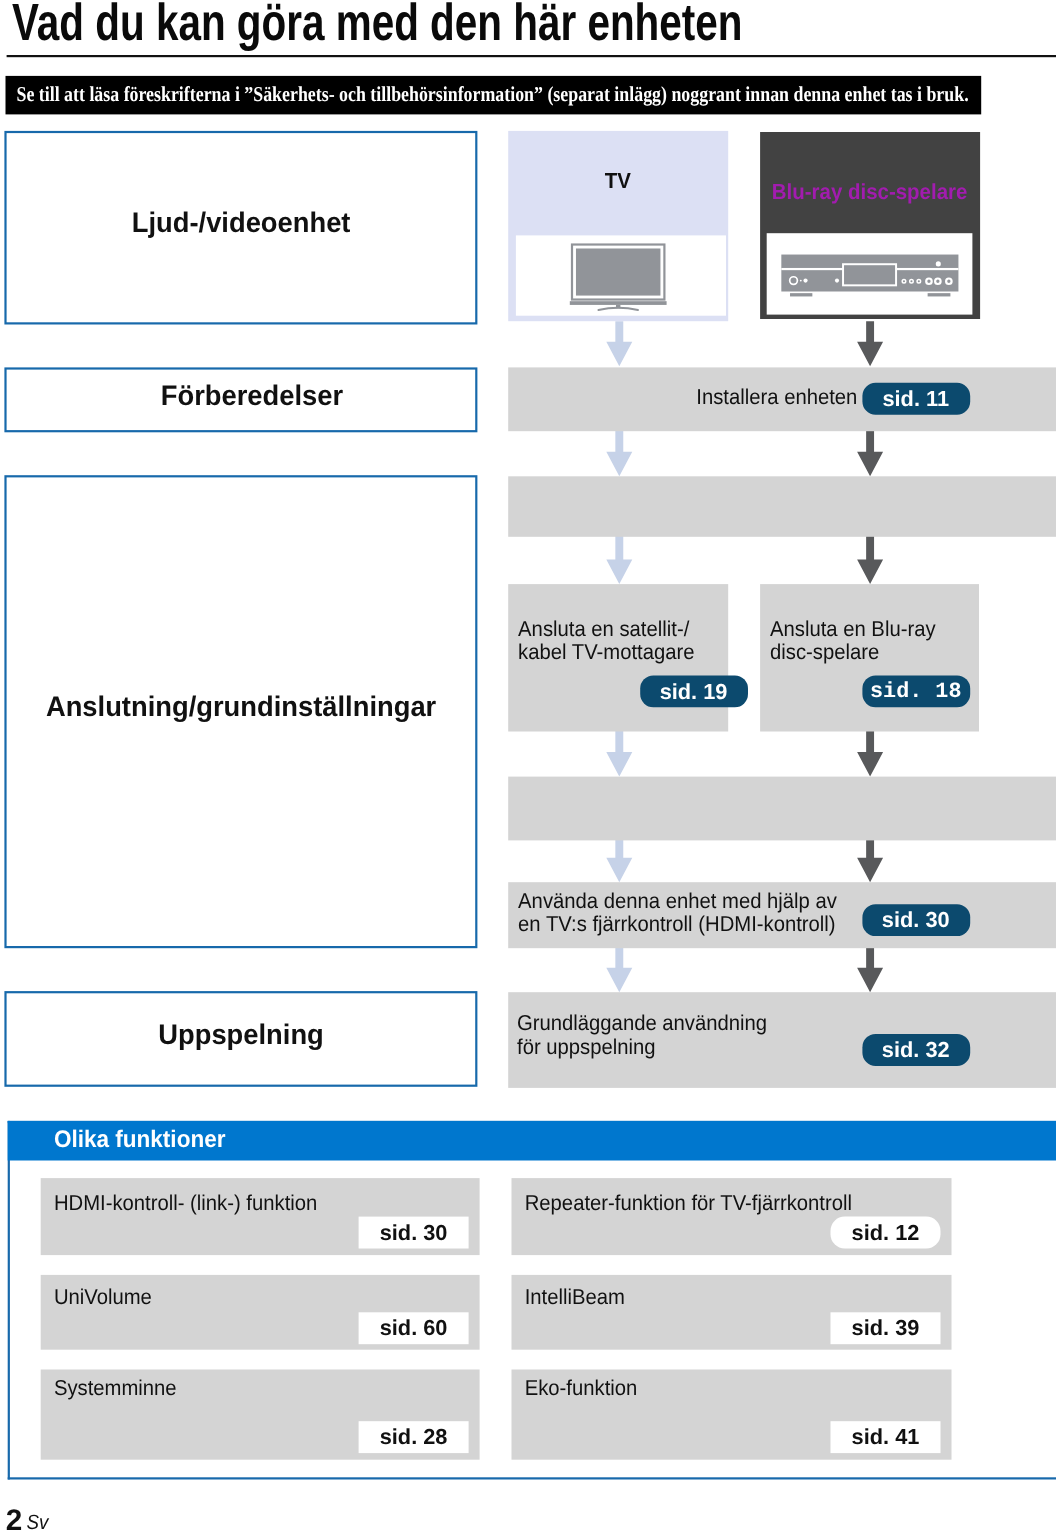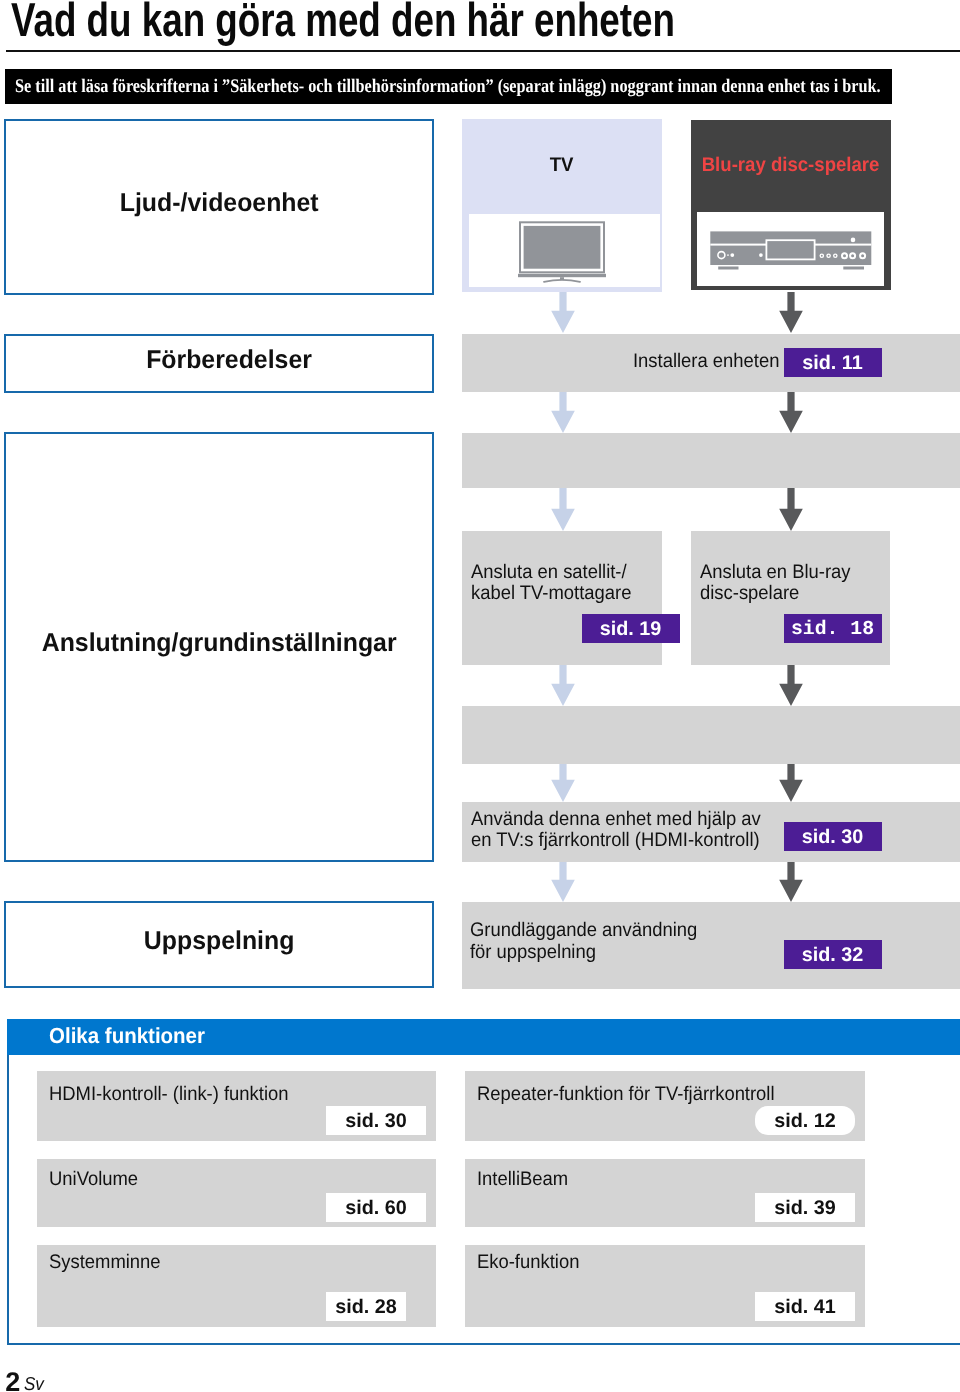--- a/index.html
+++ b/index.html
@@ -43,35 +43,35 @@
   }
 
   
   .grayrow{position:absolute;background:#D4D4D4;}
   .graybox{position:absolute;background:#D4D4D4;}
   .steptext{
     position:absolute;font-size:19.6px;line-height:21.5px;color:#111;
     white-space:pre;transform:scaleX(0.94);transform-origin:left top;
   }
   .badge{
-    position:absolute;background:#4c1d95;color:#fff;font-weight:bold;
-    font-size:19.8px;text-align:center;
+    position:absolute;background:#0c4a6e;color:#fff;font-weight:bold;
+    font-size:19.8px;text-align:center;border-radius:12px;
   }
   .badge span{position:relative;top:4px;display:inline-block;}
 
   
   #tv-panel{position:absolute;left:462px;top:119px;width:200px;height:173px;background:#DCE0F4;}
   #tv-inner{position:absolute;left:469px;top:214px;width:191px;height:73px;background:#fff;}
   #tv-label{position:absolute;left:462px;top:155px;width:200px;text-align:center;
             font-weight:bold;font-size:19.8px;color:#111;line-height:20px;}
   #tv-label span{display:inline-block;transform:scaleX(0.94);transform-origin:center;}
   #bd-panel{position:absolute;left:691px;top:120px;width:200px;height:170px;background:#424242;}
   #bd-inner{position:absolute;left:697px;top:212px;width:187px;height:74px;background:#fff;}
-  #bd-label{position:absolute;left:691px;top:155px;width:199px;text-align:center;
-            font-weight:bold;font-size:19.8px;color:#ef4444;line-height:20px;}
+  #bd-label{position:absolute;left:691px;top:165px;width:199px;text-align:center;
+            font-weight:bold;font-size:19.8px;color:#a21caf;line-height:20px;}
   #bd-label span{display:inline-block;transform:scaleX(0.94);transform-origin:center;}
 
   
   #features-box{
     position:absolute;left:7px;top:1019px;width:960px;height:326.4px;
     border:2.4px solid #1769AB;border-right:none;box-sizing:border-box;background:#fff;
   }
   #features-head{
     position:absolute;left:7px;top:1019.4px;width:953px;height:35.5px;background:#0077CE;
   }
@@ -213,20 +213,20 @@
 <div class="fbox" style="left:36.5px;top:1159px;width:399.5px;height:68px;"></div>
 <div class="flabel" style="left:48.7px;top:1170px;">UniVolume</div>
 <div class="fbadge" style="left:326px;top:1192.5px;width:100px;height:29px;"><span>sid. 60</span></div>
 
 <div class="fbox" style="left:465px;top:1159px;width:399.5px;height:68px;"></div>
 <div class="flabel" style="left:477px;top:1170px;">IntelliBeam</div>
 <div class="fbadge" style="left:755px;top:1192.5px;width:100px;height:29px;"><span>sid. 39</span></div>
 
 <div class="fbox" style="left:36.5px;top:1245px;width:399.5px;height:82px;"></div>
 <div class="flabel" style="left:48.7px;top:1252.5px;">Systemminne</div>
-<div class="fbadge" style="left:326px;top:1292px;width:80px;height:29px;"><span>sid. 28</span></div>
+<div class="fbadge" style="left:326px;top:1292px;width:100px;height:29px;"><span>sid. 28</span></div>
 
 <div class="fbox" style="left:465px;top:1245px;width:399.5px;height:82px;"></div>
 <div class="flabel" style="left:477px;top:1252.5px;">Eko-funktion</div>
 <div class="fbadge" style="left:755px;top:1292px;width:100px;height:29px;"><span>sid. 41</span></div>
 
 <div id="footer-page">2</div>
 <div id="footer-lang">Sv</div>
 
 </body></html>

